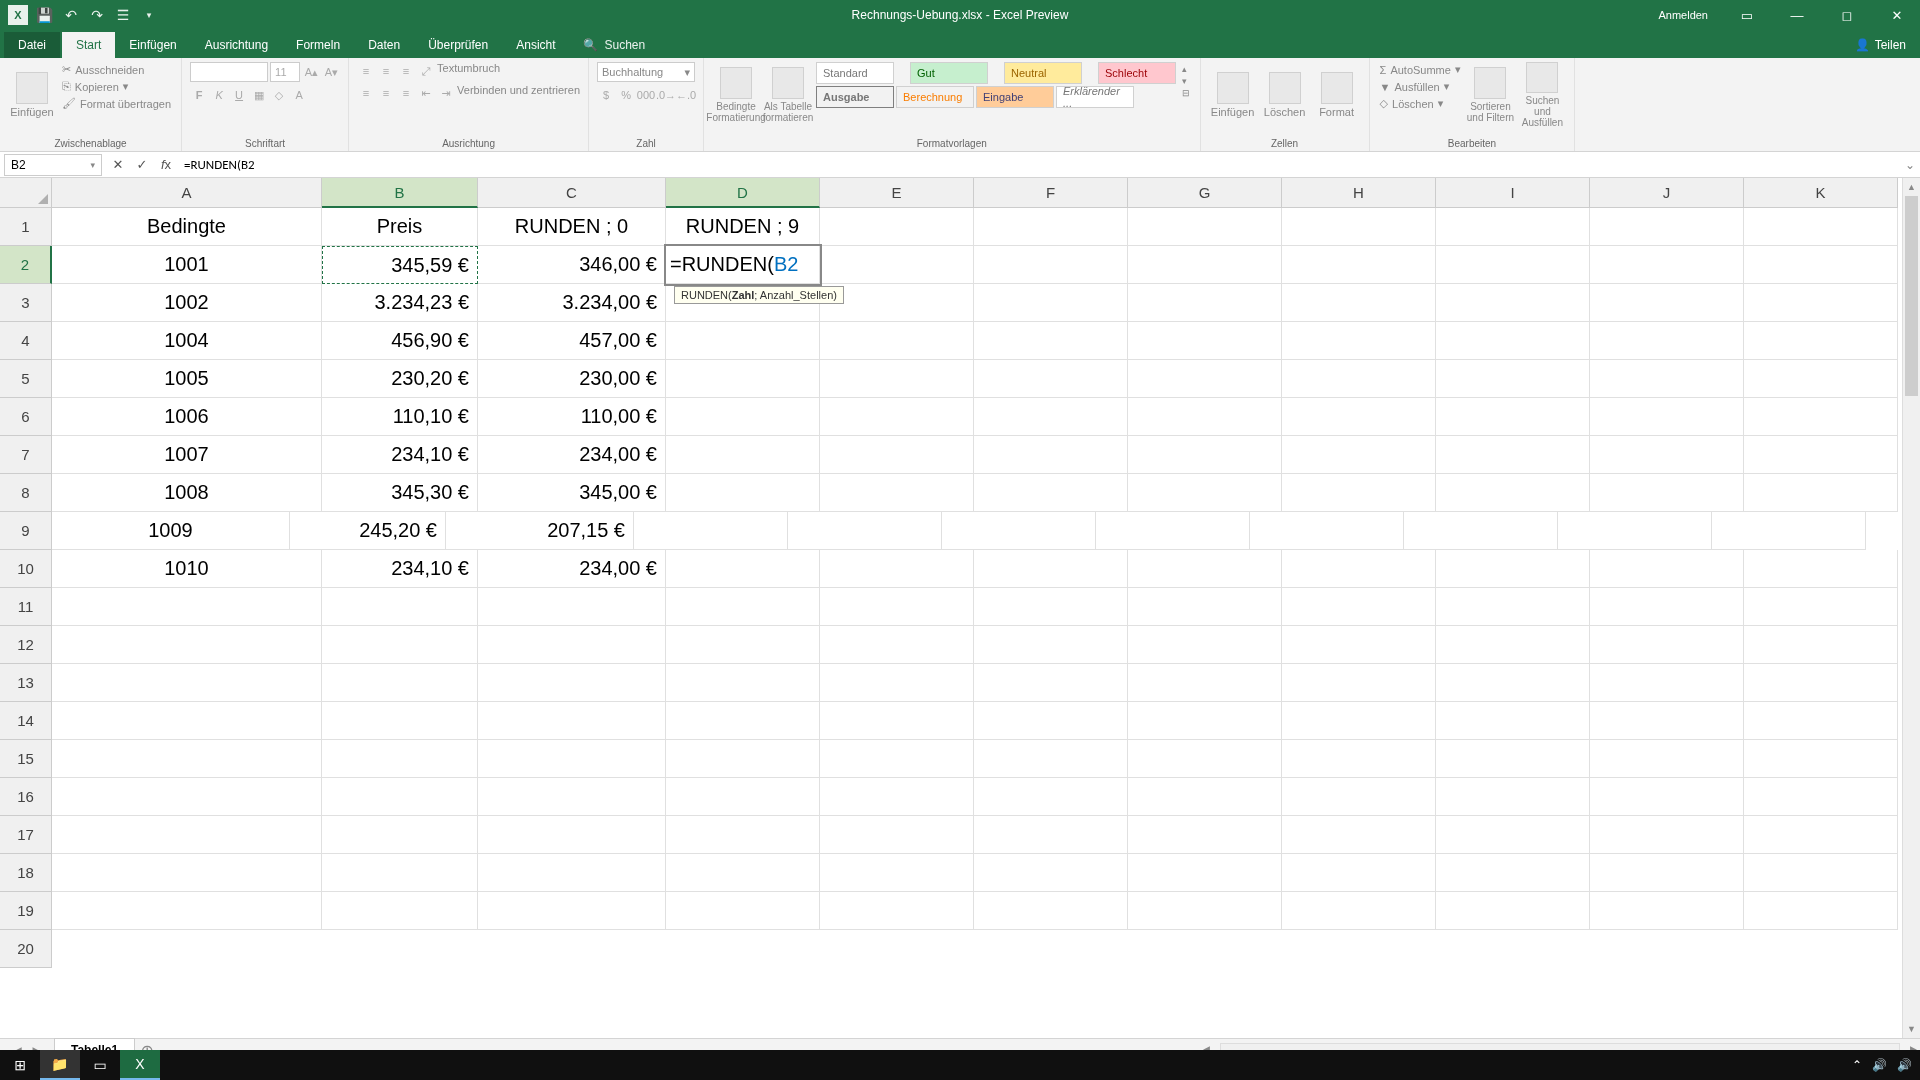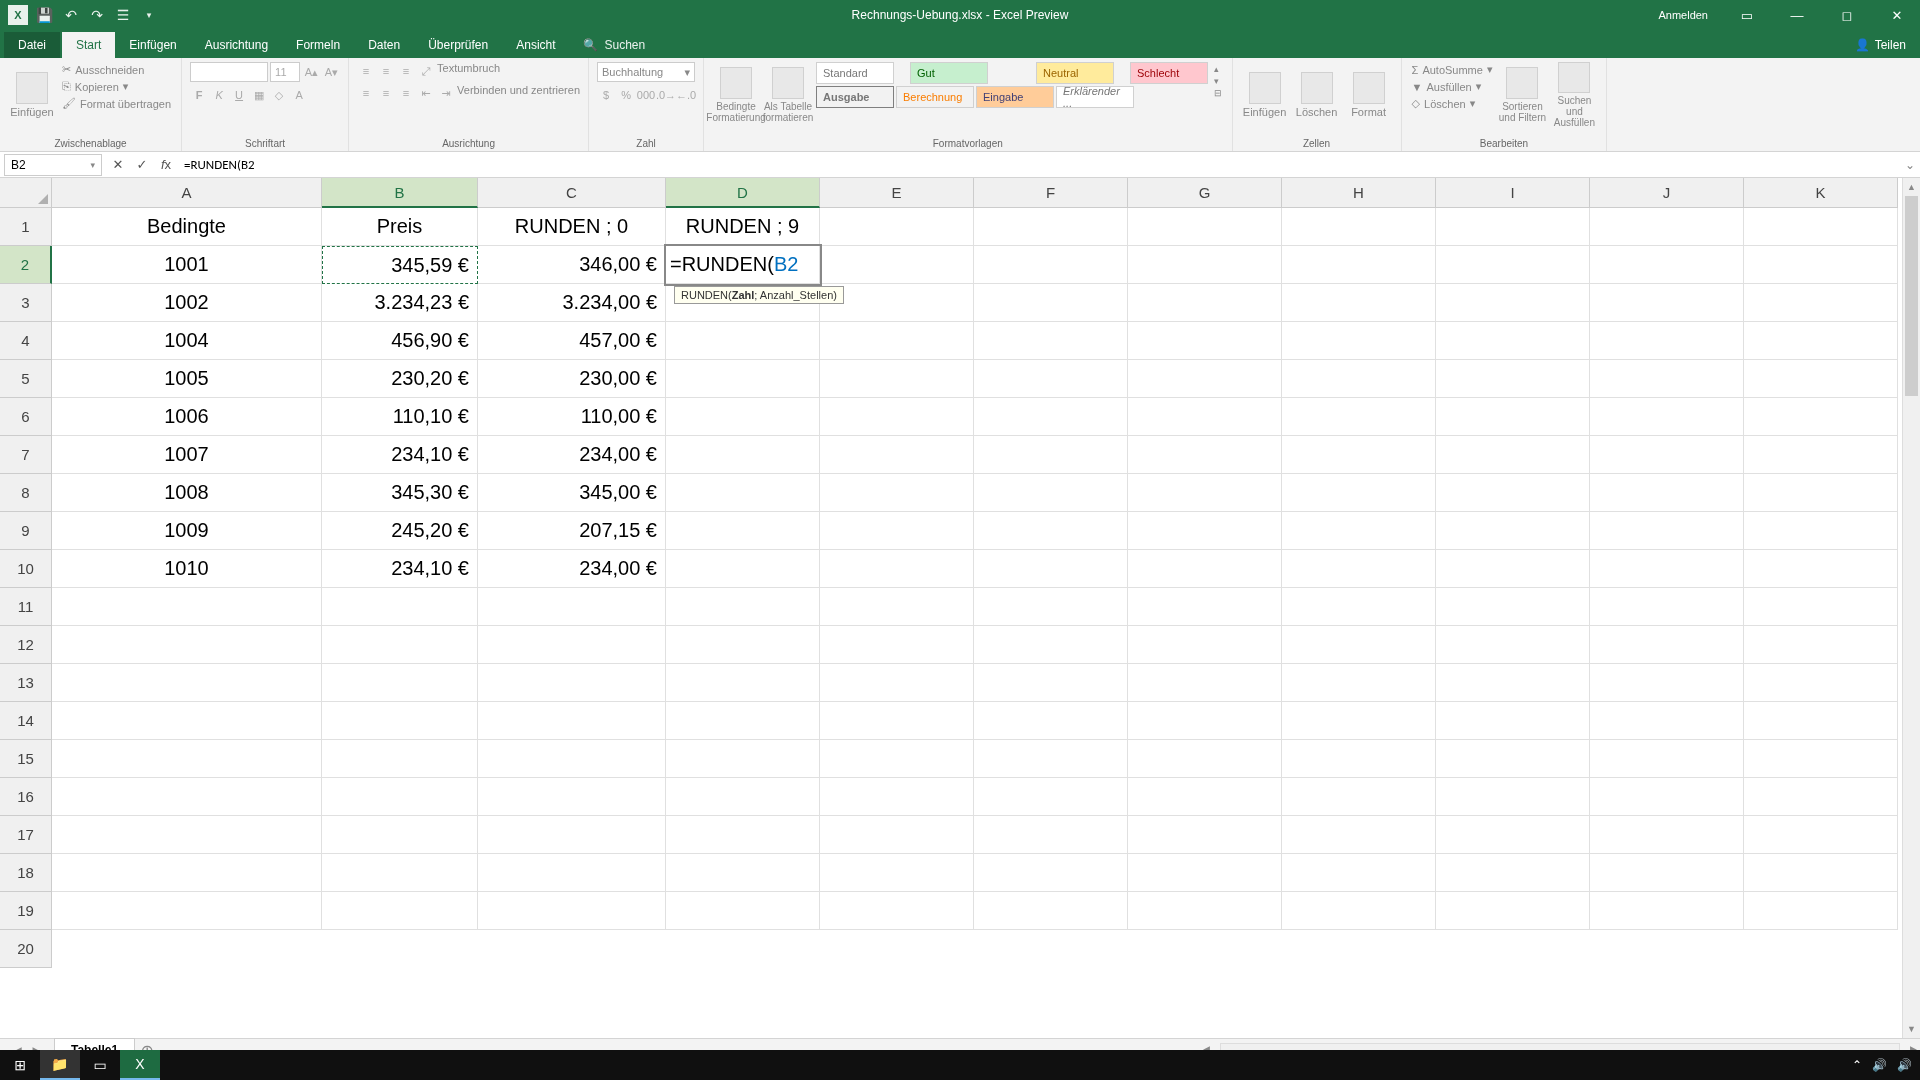--- a/index.html
+++ b/index.html
@@ -31,21 +31,21 @@
 .ribbon .big-btn { display: flex; flex-direction: column; align-items: center; justify-content: center; width: 48px; height: 66px; gap: 2px; color: #888; }
 .ribbon .big-btn .ico { width: 32px; height: 32px; background: #e8e8e8; border: 1px solid #d0d0d0; }
 .ribbon .small-row { display: flex; flex-direction: column; gap: 2px; font-size: 11px; color: #888; }
 .ribbon .small-row .item { display: flex; align-items: center; gap: 4px; padding: 1px 2px; }
 .ribbon .font-box { width: 78px; height: 20px; border: 1px solid #ccc; background: #fff; font-size: 11px; padding: 0 4px; display: flex; align-items: center; color: #aaa; }
 .ribbon .size-box { width: 30px; height: 20px; border: 1px solid #ccc; background: #fff; font-size: 11px; padding: 0 4px; display: flex; align-items: center; color: #aaa; }
 .ribbon .mini-btn { width: 18px; height: 18px; color: #aaa; display: flex; align-items: center; justify-content: center; font-size: 11px; }
 .ribbon .style-cell { width: 78px; height: 22px; border: 1px solid #d0d0d0; background: #fff; font-size: 11px; display: flex; align-items: center; padding: 0 6px; color: #777; }
 .ribbon .style-cell.standard { background: #fff; }
 .ribbon .style-cell.gut { background: #c6efce; color: #006100; }
-.ribbon .style-cell.neutral { background: #ffeb9c; color: #9c6500; margin-left: 32px; }
+.ribbon .style-cell.neutral { background: #ffeb9c; color: #9c6500; }
 .ribbon .style-cell.schlecht { background: #ffc7ce; color: #9c0006; text-align: center; }
 .ribbon .style-cell.ausgabe { background: #f2f2f2; border: 1px solid #7f7f7f; font-weight: bold; }
 .ribbon .style-cell.berechnung { background: #f2f2f2; color: #fa7d00; }
 .ribbon .style-cell.eingabe { background: #ffcc99; color: #3f3f76; }
 .ribbon .style-cell.erkl { background: #fff; font-style: italic; }
 .ribbon .dropdown-box { width: 98px; height: 20px; border: 1px solid #ccc; background: #fff; font-size: 11px; padding: 0 4px; display: flex; align-items: center; justify-content: space-between; color: #888; }
 
 
 .formula-bar { height: 26px; border-bottom: 1px solid #d4d4d4; display: flex; align-items: center; background: #fff; font-size: 12px; }
 .name-box { width: 98px; height: 22px; border: 1px solid #ccc; margin: 0 4px; padding: 0 6px; display: flex; align-items: center; justify-content: space-between; font-size: 12px; }
@@ -452,21 +452,21 @@
         <div class="cell c-D" style="width: 154px;"></div>
         <div class="cell c-E" style="width: 154px;"></div>
         <div class="cell c-F" style="width: 154px;"></div>
         <div class="cell c-G" style="width: 154px;"></div>
         <div class="cell c-H" style="width: 154px;"></div>
         <div class="cell c-I" style="width: 154px;"></div>
         <div class="cell c-J" style="width: 154px;"></div>
         <div class="cell c-K" style="width: 154px;"></div>
       </div>
       <div class="row">
-        <div class="cell c-A" style="width: 270px;">1009</div>
+        <div class="cell c-A" style="width: 238px;">1009</div>
         <div class="cell c-B" style="width: 156px;">245,20 €</div>
         <div class="cell c-C" style="width: 188px;">207,15 €</div>
         <div class="cell c-D" style="width: 154px;"></div>
         <div class="cell c-E" style="width: 154px;"></div>
         <div class="cell c-F" style="width: 154px;"></div>
         <div class="cell c-G" style="width: 154px;"></div>
         <div class="cell c-H" style="width: 154px;"></div>
         <div class="cell c-I" style="width: 154px;"></div>
         <div class="cell c-J" style="width: 154px;"></div>
         <div class="cell c-K" style="width: 154px;"></div>

